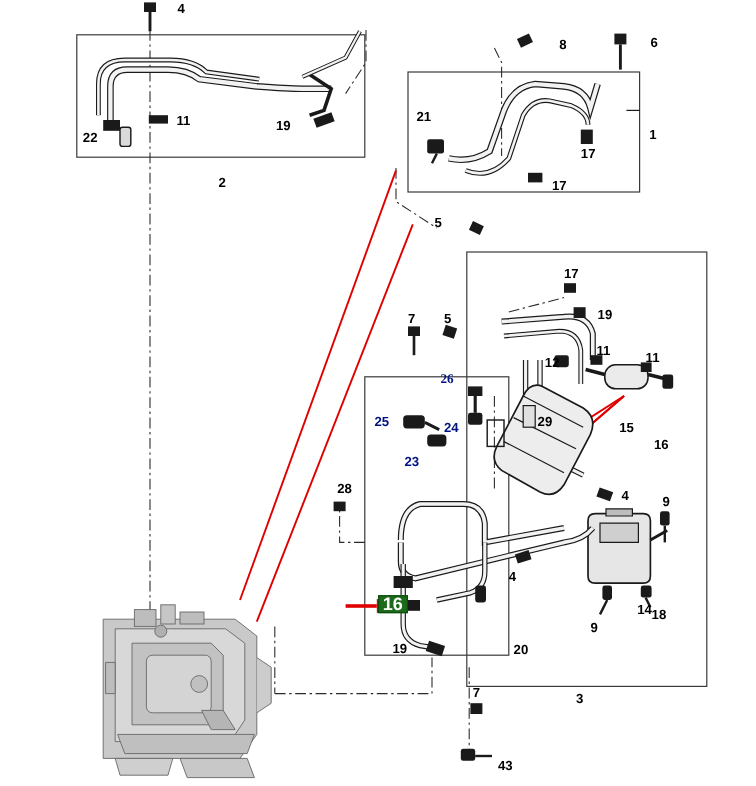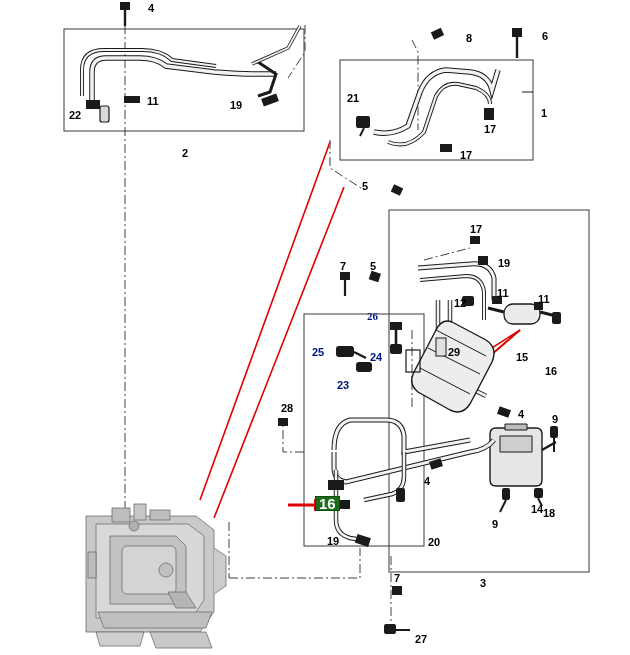--- a/index.html
+++ b/index.html
@@ -238,15 +238,15 @@
   <div class="lbl" style="left:552px;top:414px;">9</div>
   <div class="lbl" style="left:424px;top:476px;">4</div>
   <div class="lbl" style="left:519px;top:504px;margin-left:12px;">14</div>
   <div class="lbl" style="left:543px;top:508px;">18</div>
   <div class="lbl" style="left:492px;top:519px;">9</div>
   <div class="lbl highlight" style="left:315px;top:496px;">16</div>
   <div class="lbl" style="left:393px;top:537px;margin-left:35px;">20</div>
   <div class="lbl" style="left:327px;top:536px;">19</div>
   <div class="lbl" style="left:480px;top:578px;">3</div>
   <div class="lbl" style="left:394px;top:573px;">7</div>
-  <div class="lbl" style="left:415px;top:634px;">27</div>
+  <div class="lbl" style="left:415px;top:634px;">43</div>
 
 </div>
 
 </body></html>

